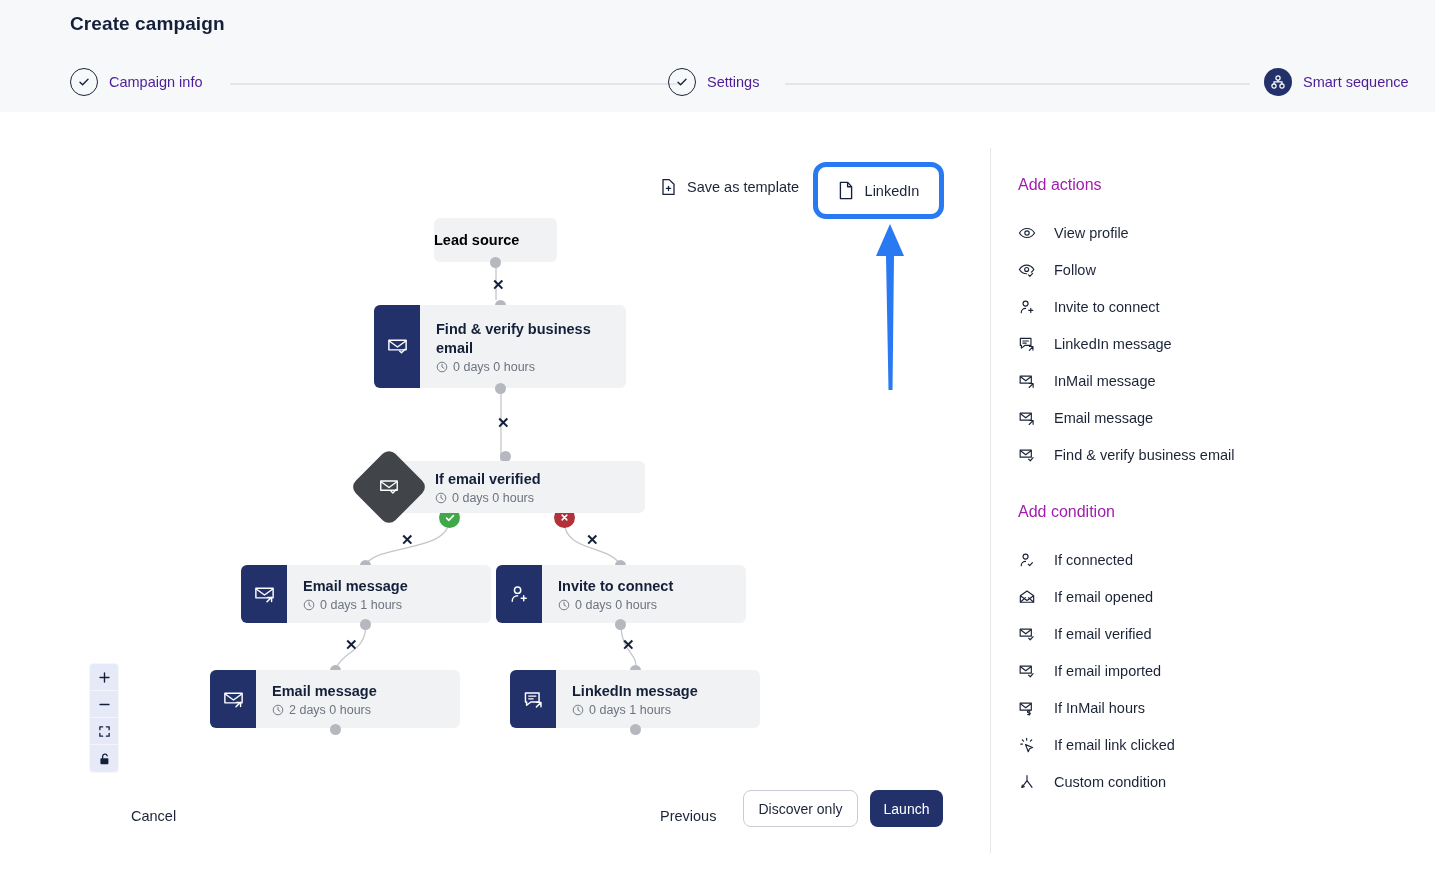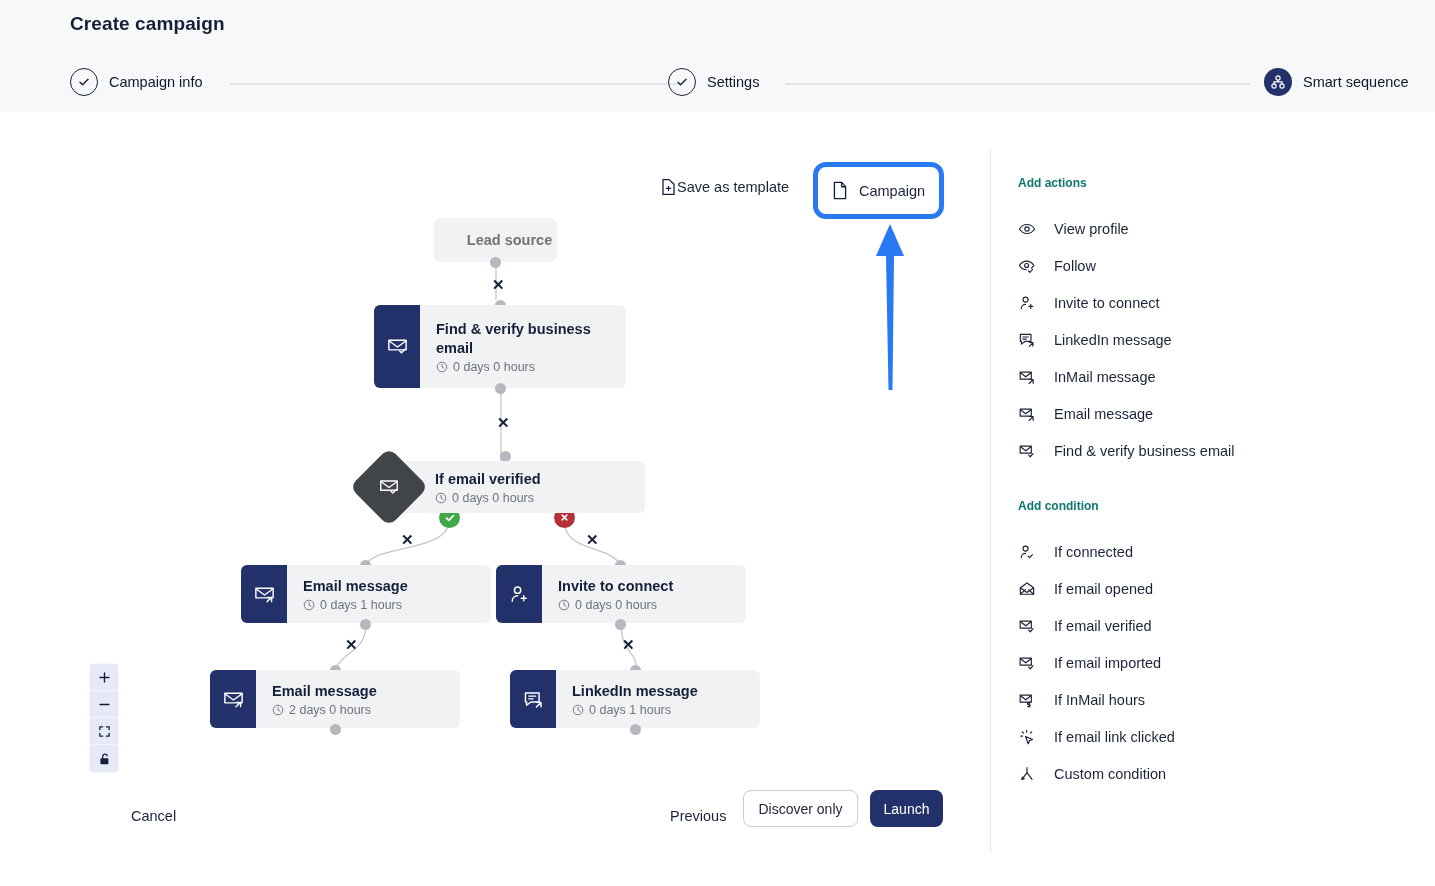--- a/index.html
+++ b/index.html
@@ -26,29 +26,29 @@
   }
   .steps { position: absolute; left: 70px; top: 68px; width: 1295px; height: 32px; }
   .step { position: absolute; display: flex; align-items: center; gap: 11px; top: 0; }
   .step-circle {
     width: 28px; height: 28px; border-radius: 50%;
     display: flex; align-items: center; justify-content: center;
     flex: 0 0 auto;
   }
   .step-circle.outline { border: 1.6px solid #1b2437; background: transparent; }
   .step-circle.filled { background: #23316b; border: none; }
-  .step-label { font-size: 14.5px; color: #0f172a; white-space: nowrap; }
+  .step-label { font-size: 14.5px; color: #4c1d95; white-space: nowrap; }
   .step-line {
     position: absolute; height: 1.5px; background: #e3e5ea; top: 15px;
   }
 
   
   .toolbar { position: absolute; top: 168px; left: 0; width: 990px; height: 44px; }
   .tb-btn {
-    position: absolute; display: flex; align-items: center; 
+    position: absolute; display: flex; align-items: center; gap: 10px;
     font-size: 14.5px; color: #1b2437; background: transparent;
     border: none; cursor: pointer; font-family: inherit;
   }
   #save-as-template { left: 660px; top: 10px; }
   #templates-button {
     left: 813px; top: -6px; width: 131px; height: 57px;
     background: #ffffff; border: 5px solid #2979f2; border-radius: 13px;
     justify-content: center; gap: 11px;
   }
 
@@ -68,22 +68,22 @@
     background: #f1f2f4; border-radius: 0 6px 6px 0;
     padding: 10px 16px 10px 16px;
     display: flex; flex-direction: column; justify-content: center;
     flex: 1 1 auto;
   }
   .node-title { font-size: 14.5px; font-weight: 700; color: #14203a; line-height: 19px; }
   .node-meta { display: flex; align-items: center; gap: 5px; font-size: 12.5px; color: #6d737f; margin-top: 2px; }
 
   .node-plain {
     position: absolute; background: #f1f2f4; border-radius: 6px;
-    display: flex; align-items: center; justify-content: center;
-    font-size: 14.5px; font-weight: 700; color: #737373; padding-left: 28px;
+    display: flex; align-items: center; justify-content: flex-start;
+    font-size: 14.5px; font-weight: 700; color: #000000;
   }
 
   .node-cond { position: absolute; display: flex; align-items: center; }
   .cond-diamond {
     width: 56px; height: 56px; background: #414449; border-radius: 9px;
     transform: rotate(45deg);
     display: flex; align-items: center; justify-content: center;
     flex: 0 0 56px; z-index: 3;
   }
   .cond-diamond > span { transform: rotate(-45deg); display: flex; }
@@ -118,38 +118,38 @@
   }
   .zc-btn:last-child { border-bottom: none; }
 
   
   .sidebar {
     position: absolute; left: 990px; top: 148px;
     width: 445px; height: 705px;
     border-left: 1px solid #e5e7eb;
     padding: 28px 0 0 27px;
   }
-  .side-heading { font-size: 12px; font-weight: 700; color: #0f766e; }
+  .side-heading { font-size: 16px; font-weight: 400; color: #a21caf; }
   .side-list { margin-top: 20px; }
   .side-item {
     display: flex; align-items: center; gap: 18px;
     height: 37px; cursor: pointer;
   }
   .side-icon { width: 18px; height: 18px; display: flex; align-items: center; justify-content: center; flex: 0 0 18px; color: #1b2437; }
   .side-label { font-size: 14.5px; color: #1b2437; }
   .side-heading.second { margin-top: 30px; }
 
   
   .footer { position: absolute; left: 0; top: 790px; width: 990px; height: 60px; padding-left: 48px; }
   .btn-text {
     position: absolute; background: none; border: none; cursor: pointer;
     font-family: inherit; font-size: 14.5px; color: #1b2437;
   }
   #cancel-button { left: 131px; top: 18px; }
-  #previous-button { left: 660px; top: 18px; margin-left: 10px; }
+  #previous-button { left: 660px; top: 18px; }
   #discover-only-button {
     position: absolute; left: 743px; top: 0px;
     width: 115px; height: 37px; border-radius: 8px;
     background: #fff; border: 1px solid #c9ccd4; cursor: pointer;
     font-family: inherit; font-size: 14px; color: #1b2437;
   }
   #launch-button {
     position: absolute; left: 870px; top: 0px;
     width: 73px; height: 37px; border-radius: 8px;
     background: #23316b; border: none; cursor: pointer;
@@ -211,21 +211,21 @@
       <span>Save as template</span>
     </button>
 
     <button class="tb-btn" id="templates-button">
       <span style="display:flex;">
         <svg width="16" height="19" viewBox="0 0 16 19">
           <path d="M2.4 1.4h7.3L13.6 5.6v12H2.4z" fill="none" stroke="#14203a" stroke-width="1.35" stroke-linejoin="round"></path>
           <path d="M9.6 1.4v4.3h4" fill="none" stroke="#14203a" stroke-width="1.35" stroke-linejoin="round"></path>
         </svg>
       </span>
-      <span>Campaign</span>
+      <span>LinkedIn</span>
     </button>
   </div>
 
   <svg class="arrow-anno" viewBox="0 0 44 170">
     <path d="M22 2 L36 34 L26 34 L24.5 168 L20.5 168 L18 34 L8 34 Z" fill="#2979f2"></path>
   </svg>
 
   <div class="canvas">
 
     <svg class="flow-svg">

